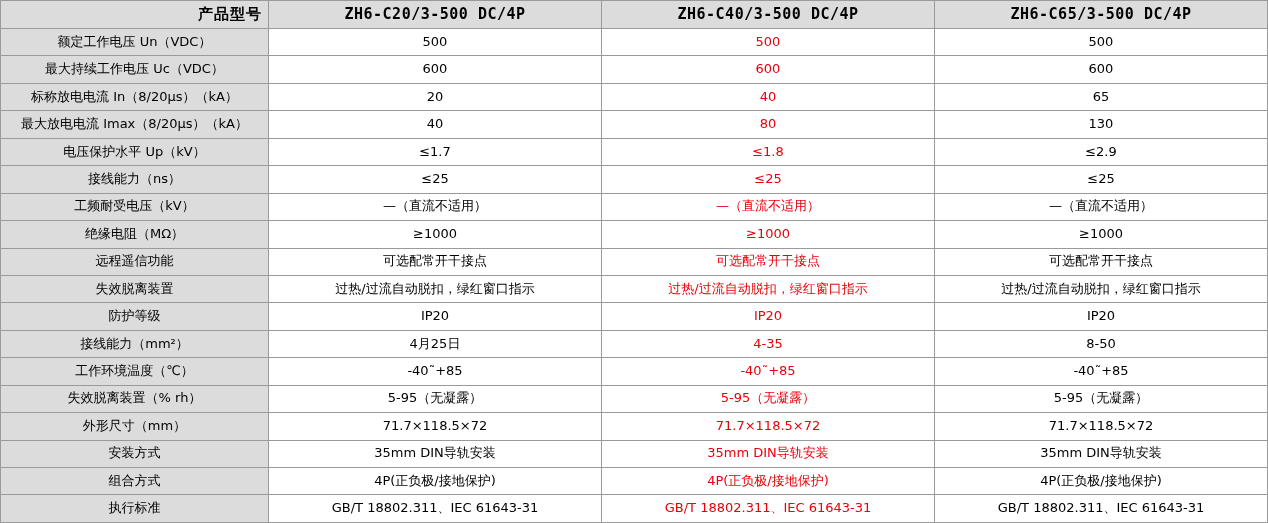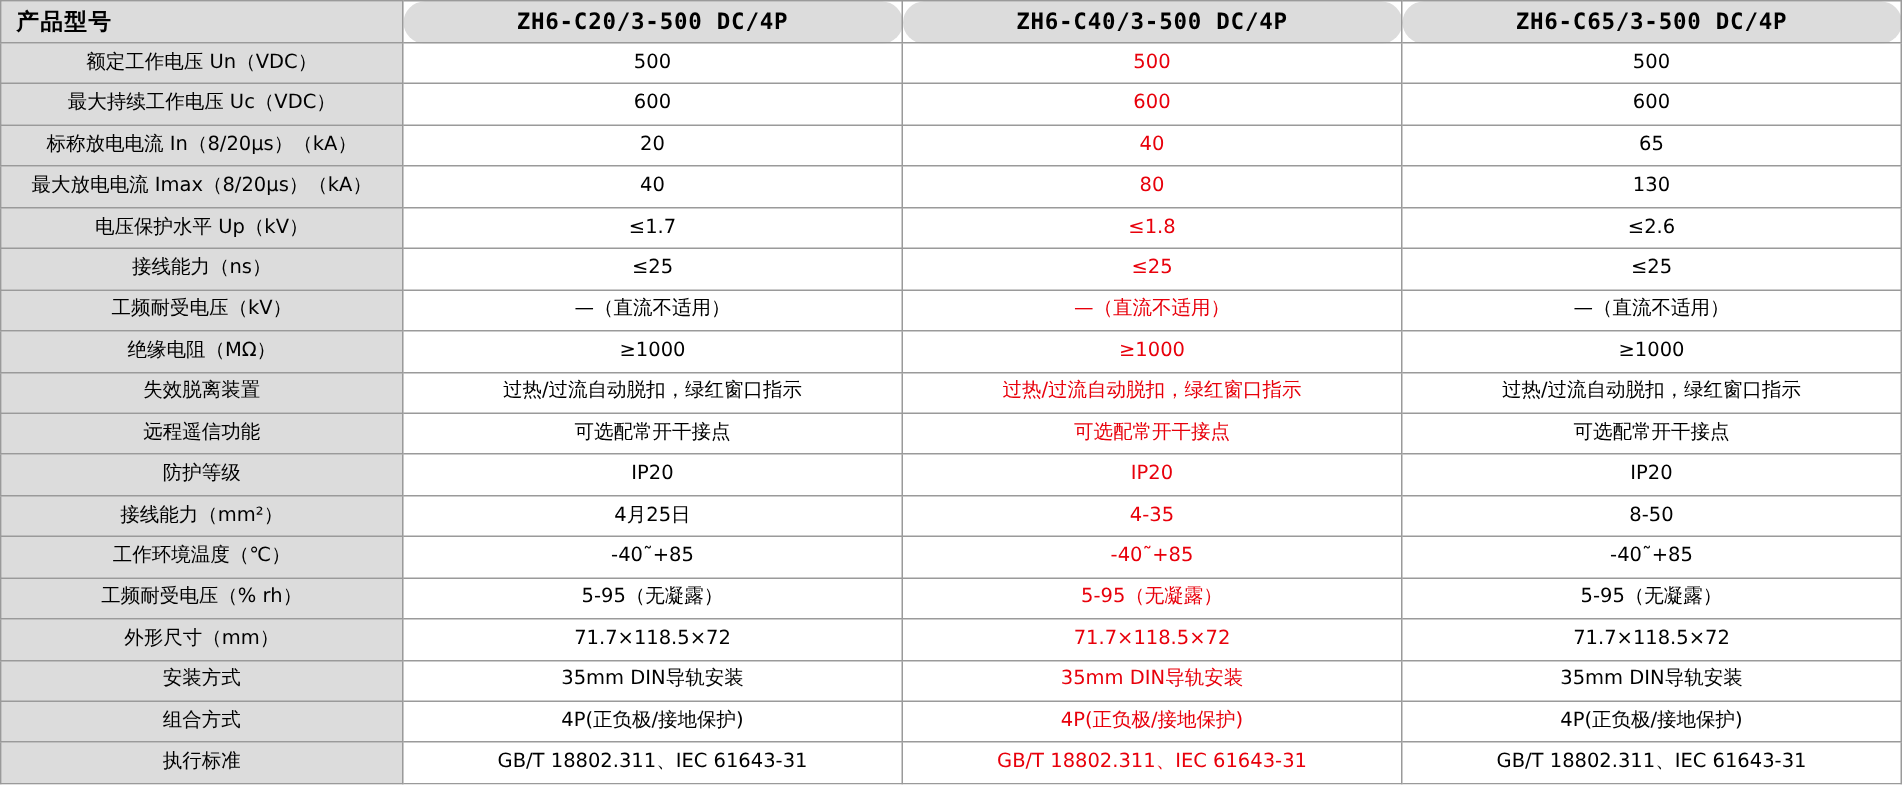--- a/index.html
+++ b/index.html
@@ -32,29 +32,28 @@
     box-sizing: border-box;
   }
   
   tr.header-row th {
     background: #dcdcdc;
     font-weight: bold;
     font-size: 15px;
     height: 28px;
   }
   tr.header-row th.label-head {
-    text-align: left;
+    text-align: right;
     padding-left: 10px;
     letter-spacing: 1px;
   }
   tr.header-row th.model-head {
     text-align: center;
     font-family: "DejaVu Sans Mono", "Liberation Mono", monospace;
     letter-spacing: 0.5px;
-    border-radius: 14px;
   }
   
   td.label-cell {
     background: #dcdcdc;
     text-align: center;
     padding-left: 8px;
     font-size: 13.5px;
     white-space: nowrap;
   }
   
@@ -108,72 +107,72 @@
       <tr>
         <td class="label-cell">最大放电电流 Imax（8/20μs）（kA）</td>
         <td class="value-cell">40</td>
         <td class="value-cell highlight">80</td>
         <td class="value-cell">130</td>
       </tr>
       <tr>
         <td class="label-cell">电压保护水平 Up（kV）</td>
         <td class="value-cell">≤1.7</td>
         <td class="value-cell highlight">≤1.8</td>
-        <td class="value-cell">≤2.6</td>
+        <td class="value-cell">≤2.9</td>
       </tr>
       <tr>
         <td class="label-cell">接线能力（ns）</td>
         <td class="value-cell">≤25</td>
         <td class="value-cell highlight">≤25</td>
         <td class="value-cell">≤25</td>
       </tr>
       <tr>
         <td class="label-cell">工频耐受电压（kV）</td>
         <td class="value-cell">—（直流不适用）</td>
         <td class="value-cell highlight">—（直流不适用）</td>
         <td class="value-cell">—（直流不适用）</td>
       </tr>
       <tr>
         <td class="label-cell">绝缘电阻（MΩ）</td>
         <td class="value-cell">≥1000</td>
         <td class="value-cell highlight">≥1000</td>
         <td class="value-cell">≥1000</td>
       </tr>
       <tr>
+        <td class="label-cell">远程遥信功能</td>
+        <td class="value-cell">可选配常开干接点</td>
+        <td class="value-cell highlight">可选配常开干接点</td>
+        <td class="value-cell">可选配常开干接点</td>
+      </tr>
+      <tr>
         <td class="label-cell">失效脱离装置</td>
         <td class="value-cell">过热/过流自动脱扣，绿红窗口指示</td>
         <td class="value-cell highlight">过热/过流自动脱扣，绿红窗口指示</td>
         <td class="value-cell">过热/过流自动脱扣，绿红窗口指示</td>
       </tr>
       <tr>
-        <td class="label-cell">远程遥信功能</td>
-        <td class="value-cell">可选配常开干接点</td>
-        <td class="value-cell highlight">可选配常开干接点</td>
-        <td class="value-cell">可选配常开干接点</td>
-      </tr>
-      <tr>
         <td class="label-cell">防护等级</td>
         <td class="value-cell">IP20</td>
         <td class="value-cell highlight">IP20</td>
         <td class="value-cell">IP20</td>
       </tr>
       <tr>
         <td class="label-cell">接线能力（mm²）</td>
         <td class="value-cell">4月25日</td>
         <td class="value-cell highlight">4-35</td>
         <td class="value-cell">8-50</td>
       </tr>
       <tr>
         <td class="label-cell">工作环境温度（℃）</td>
         <td class="value-cell">-40˜+85</td>
         <td class="value-cell highlight">-40˜+85</td>
         <td class="value-cell">-40˜+85</td>
       </tr>
       <tr>
-        <td class="label-cell">工频耐受电压（% rh）</td>
+        <td class="label-cell">失效脱离装置（% rh）</td>
         <td class="value-cell">5-95（无凝露）</td>
         <td class="value-cell highlight">5-95（无凝露）</td>
         <td class="value-cell">5-95（无凝露）</td>
       </tr>
       <tr>
         <td class="label-cell">外形尺寸（mm）</td>
         <td class="value-cell">71.7×118.5×72</td>
         <td class="value-cell highlight">71.7×118.5×72</td>
         <td class="value-cell">71.7×118.5×72</td>
       </tr>

